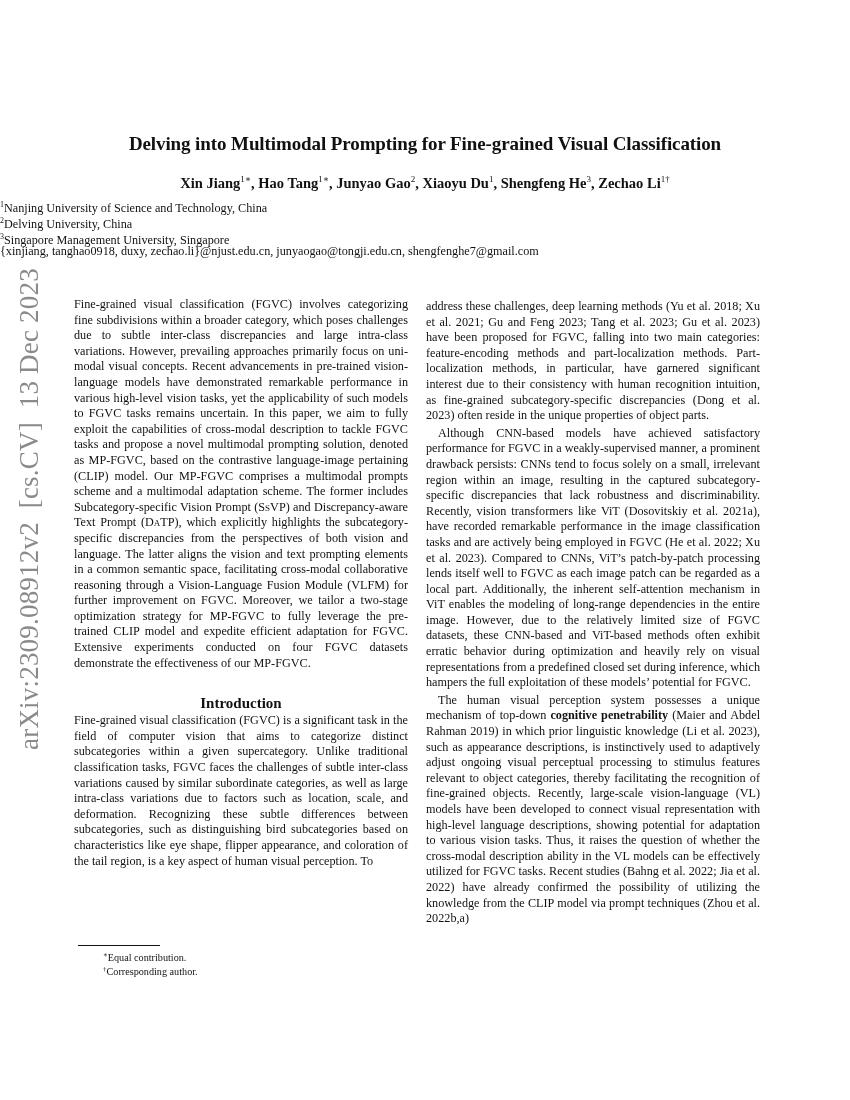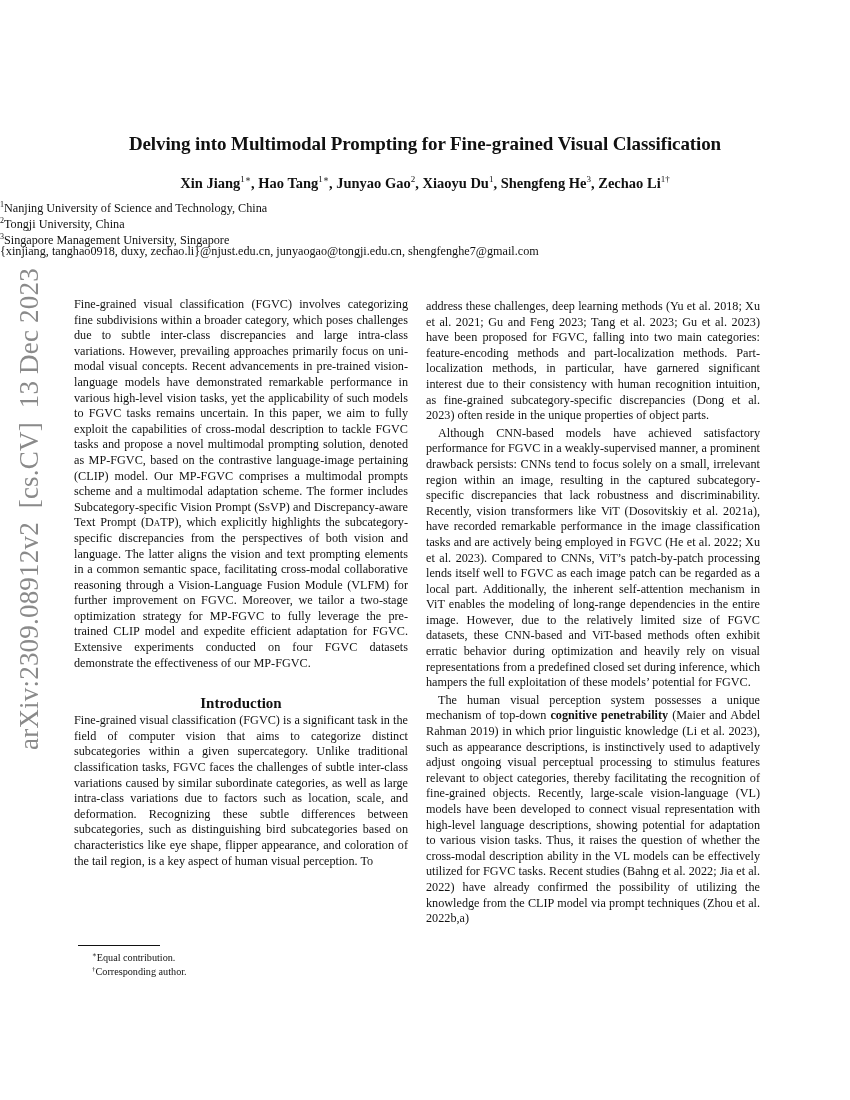--- a/index.html
+++ b/index.html
@@ -17,36 +17,36 @@
            white-space:pre; letter-spacing:0.2px; }
   .col { position:absolute; width:334px; font-size:12.2px; line-height:15.6px; text-align:justify;
          hyphens:manual; }
   .col p { margin:0; }
   .col p.indent { text-indent:12px; margin-top:0; }
   .lcol { left:74px; }
   .rcol { left:426px; }
   h2 { font-size:15px; font-weight:bold; text-align:center; margin:0; line-height:20px; }
   .sc { font-variant:small-caps; }
   .footrule { position:absolute; left:78px; top:945px; width:82px; border-top:1px solid #111; }
-  .foot { position:absolute; left:92px; font-size:10.2px; line-height:13px; }
+  .foot { position:absolute; left:103px; font-size:10.2px; line-height:13px; }
   .foot sup { font-size:7px; }
 </style>
 </head>
 <body>
 
 <div class="stamp">arXiv:2309.08912v2  [cs.CV]  13 Dec 2023</div>
 
 <div class="title">Delving into Multimodal Prompting for Fine-grained Visual Classification</div>
 
 <div class="authors">
   <span><span>Xin Jiang</span><sup>1∗</sup><span>, </span></span><span><span>Hao Tang</span><sup>1∗</sup><span>, </span></span><span><span>Junyao Gao</span><sup>2</sup><span>, </span></span><span><span>Xiaoyu Du</span><sup>1</sup><span>, </span></span><span><span>Shengfeng He</span><sup>3</sup><span>, </span></span><span><span>Zechao Li</span><sup>1†</sup></span>
 </div>
 
 <div class="affil" style="top:197px"><sup>1</sup><span>Nanjing University of Science and Technology, China</span></div>
-<div class="affil" style="top:213px"><sup>2</sup><span>Tongji University, China</span></div>
+<div class="affil" style="top:213px"><sup>2</sup><span>Delving University, China</span></div>
 <div class="affil" style="top:229px"><sup>3</sup><span>Singapore Management University, Singapore</span></div>
 <div class="affil" style="top:244px">{xinjiang, tanghao0918, duxy, zechao.li}@njust.edu.cn, junyaogao@tongji.edu.cn, shengfenghe7@gmail.com</div>
 
 <div class="col lcol" style="top:297px">
   <p><span>Fine-grained visual classification (FGVC) involves categorizing fine subdivisions within a broader category, which poses challenges due to subtle inter-class discrepancies and large intra-class variations. However, prevailing approaches primarily focus on uni-modal visual concepts. Recent advancements in pre-trained vision-language models have demonstrated remarkable performance in various high-level vision tasks, yet the applicability of such models to FGVC tasks remains uncertain. In this paper, we aim to fully exploit the capabilities of cross-modal description to tackle FGVC tasks and propose a novel multimodal prompting solution, denoted as MP-FGVC, based on the contrastive language-image pertaining (CLIP) model. Our MP-FGVC comprises a multimodal prompts scheme and a multimodal adaptation scheme. The former includes Subcategory-specific Vision Prompt (</span><span class="sc">SsVP</span><span>) and Discrepancy-aware Text Prompt (</span><span class="sc">DaTP</span><span>), which explicitly highlights the subcategory-specific discrepancies from the perspectives of both vision and language. The latter aligns the vision and text prompting elements in a common semantic space, facilitating cross-modal collaborative reasoning through a Vision-Language Fusion Module (VLFM) for further improvement on FGVC. Moreover, we tailor a two-stage optimization strategy for MP-FGVC to fully leverage the pre-trained CLIP model and expedite efficient adaptation for FGVC. Extensive experiments conducted on four FGVC datasets demonstrate the effectiveness of our MP-FGVC.</span></p>
   <h2 style="margin-top:22px">Introduction</h2>
   <p>Fine-grained visual classification (FGVC) is a significant task in the field of computer vision that aims to categorize distinct subcategories within a given supercategory. Unlike traditional classification tasks, FGVC faces the challenges of subtle inter-class variations caused by similar subordinate categories, as well as large intra-class variations due to factors such as location, scale, and deformation. Recognizing these subtle differences between subcategories, such as distinguishing bird subcategories based on characteristics like eye shape, flipper appearance, and coloration of the tail region, is a key aspect of human visual perception. To</p>
 </div>
 
 <div class="footrule"></div>

